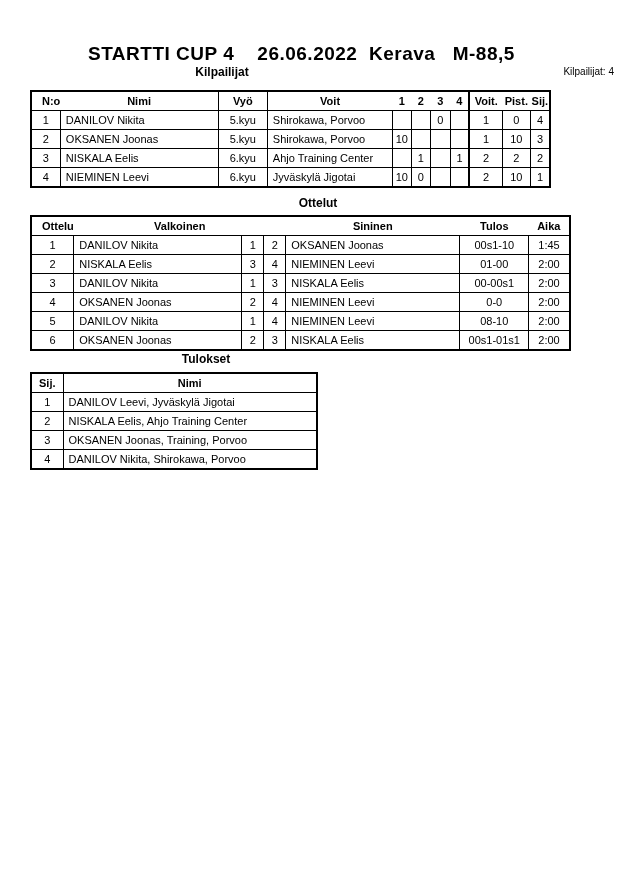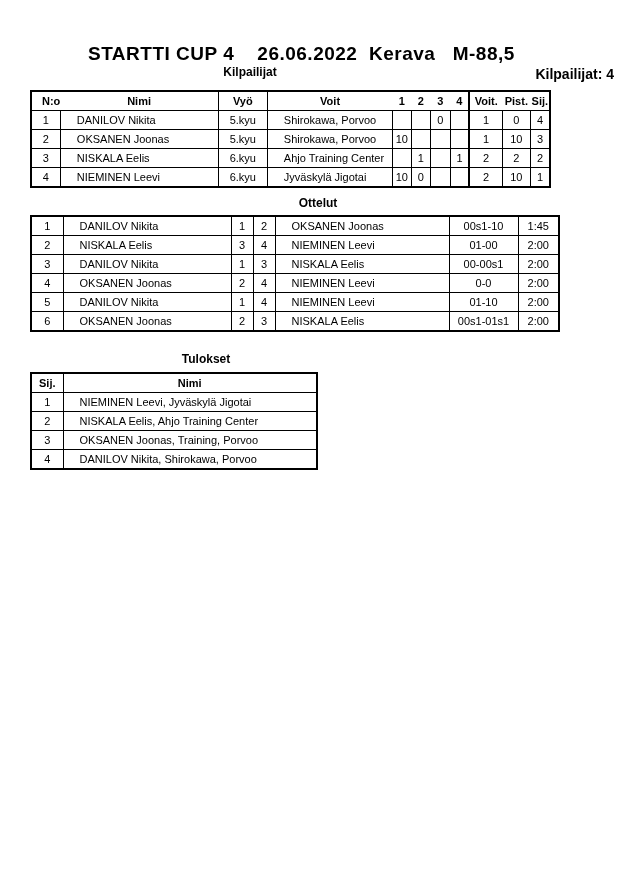--- a/index.html
+++ b/index.html
@@ -7,33 +7,33 @@
     width:630px;height:891px;background:#ffffff;position:relative;
     font-family:"Liberation Sans", sans-serif;color:#000;
     -webkit-font-smoothing:none;
   }
   .abs{position:absolute;}
   .doc-title{
     top:43px;left:88px;font-size:19px;font-weight:bold;white-space:pre;
     letter-spacing:0.5px;
   }
   .section-title{font-size:12px;font-weight:bold;transform:translateX(-50%);white-space:nowrap;}
-  .sec-kilpailijat{top:65px;left:222px;margin-left:28px;}
+  .sec-kilpailijat{top:65px;left:222px;}
   .sec-ottelut{top:196px;left:318px;}
   .sec-tulokset{top:352px;left:172px;margin-left:34px;}
-  .count-label{top:66px;right:16px;font-size:14px;font-weight:bold;}
+  .count-label{top:66px;right:16px;font-size:10px;}
 
   table{border-collapse:collapse;table-layout:fixed;border:2px solid #000;background:#fff;}
   td,th{
     border:1px solid #000;font-size:11px;font-weight:normal;
     height:18px;line-height:16px;padding:0;margin:0;
     overflow:hidden;white-space:nowrap;vertical-align:middle;
   }
   th{font-weight:bold;}
-  .l{text-align:left;padding-left:16px;}
+  .l{text-align:left;padding-left:5px;}
   .c{text-align:center;}
   .hl{text-align:center;padding-left:10px;}
   .bl2{border-left:2px solid #000 !important;margin-top:33px;}
   .nbr{border-right:none;}
   .nbl{border-left:none;}
   .t-kilpailijat{top:90px;left:30px;}
   .t-ottelut{top:215px;left:30px;}
   .t-tulokset{top:372px;left:30px;}
 </style>
 </head>
@@ -132,20 +132,27 @@
   <colgroup>
     <col style="width:32px">
       <col style="width:168px">
       <col style="width:22px">
       <col style="width:22px">
     <col style="width:174px">
       <col style="width:69px">
       <col style="width:41px">
   </colgroup>
   <tbody>
+      <tr>
+    <th class="hl nbr">Ottelu</th>
+    <th class="c nbl nbr" colspan="3">Valkoinen</th>
+    <th class="c nbl nbr">Sininen</th>
+    <th class="c nbl nbr">Tulos</th>
+    <th class="c nbl">Aika</th>
+  </tr>
   <tr>
     <td class="c">1</td>
     <td class="l">DANILOV Nikita</td>
     <td class="c">1</td>
     <td class="c">2</td>
     <td class="l">OKSANEN Joonas</td>
     <td class="c">00s1-10</td>
     <td class="c">1:45</td>
   </tr>
   <tr>
@@ -174,21 +181,21 @@
     <td class="l">NIEMINEN Leevi</td>
     <td class="c">0-0</td>
     <td class="c">2:00</td>
   </tr>
   <tr>
     <td class="c">5</td>
     <td class="l">DANILOV Nikita</td>
     <td class="c">1</td>
     <td class="c">4</td>
     <td class="l">NIEMINEN Leevi</td>
-    <td class="c">01-10</td>
+    <td class="c">08-10</td>
     <td class="c">2:00</td>
   </tr>
   <tr>
     <td class="c">6</td>
     <td class="l">OKSANEN Joonas</td>
     <td class="c">2</td>
     <td class="c">3</td>
     <td class="l">NISKALA Eelis</td>
     <td class="c">00s1-01s1</td>
     <td class="c">2:00</td>
@@ -203,21 +210,21 @@
     <col style="width:32px">
       <col style="width:254px">
   </colgroup>
   <tbody>
       <tr>
     <th class="c">Sij.</th>
     <th class="c">Nimi</th>
   </tr>
   <tr>
     <td class="c">1</td>
-    <td class="l">NIEMINEN Leevi, Jyväskylä Jigotai</td>
+    <td class="l">DANILOV Leevi, Jyväskylä Jigotai</td>
   </tr>
   <tr>
     <td class="c">2</td>
     <td class="l">NISKALA Eelis, Ahjo Training Center</td>
   </tr>
   <tr>
     <td class="c">3</td>
     <td class="l">OKSANEN Joonas, Training, Porvoo</td>
   </tr>
   <tr>

